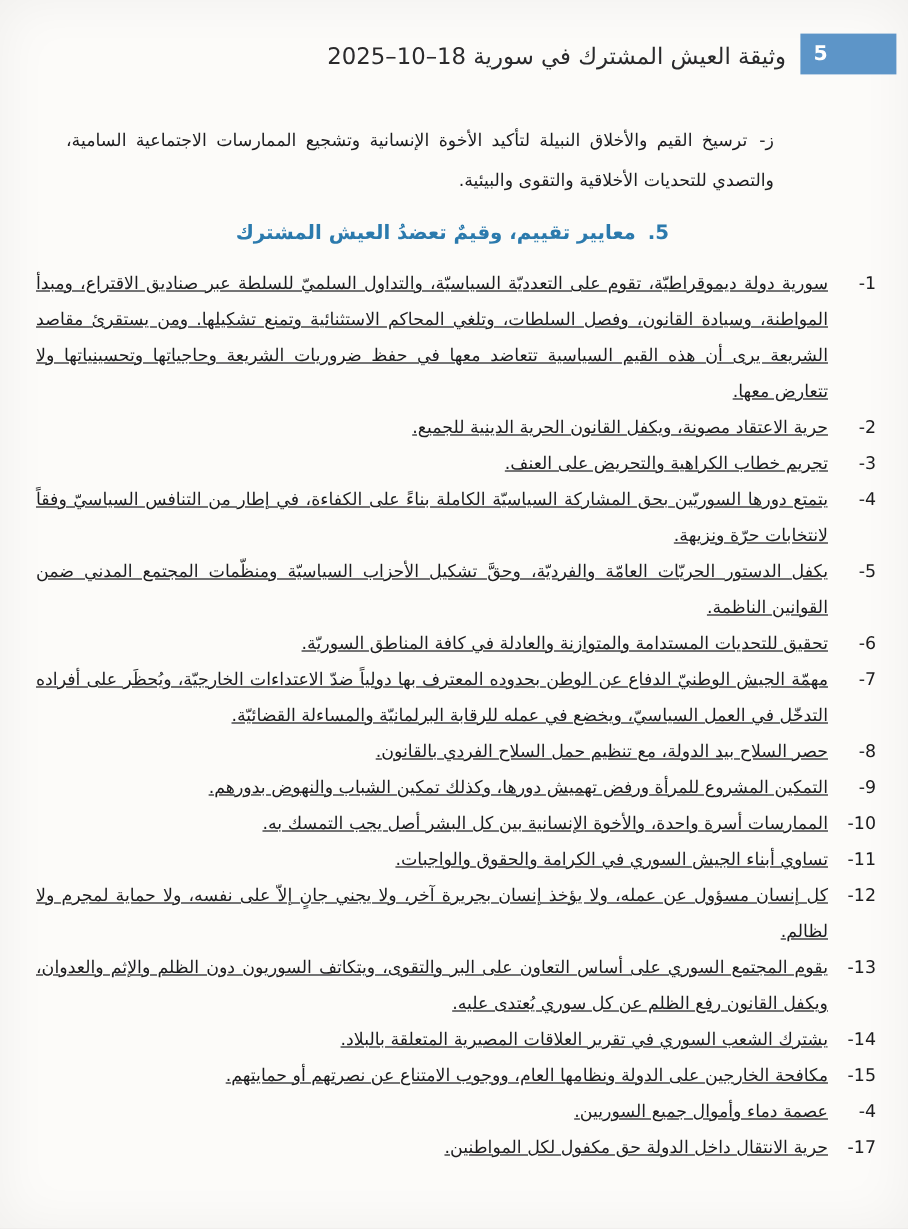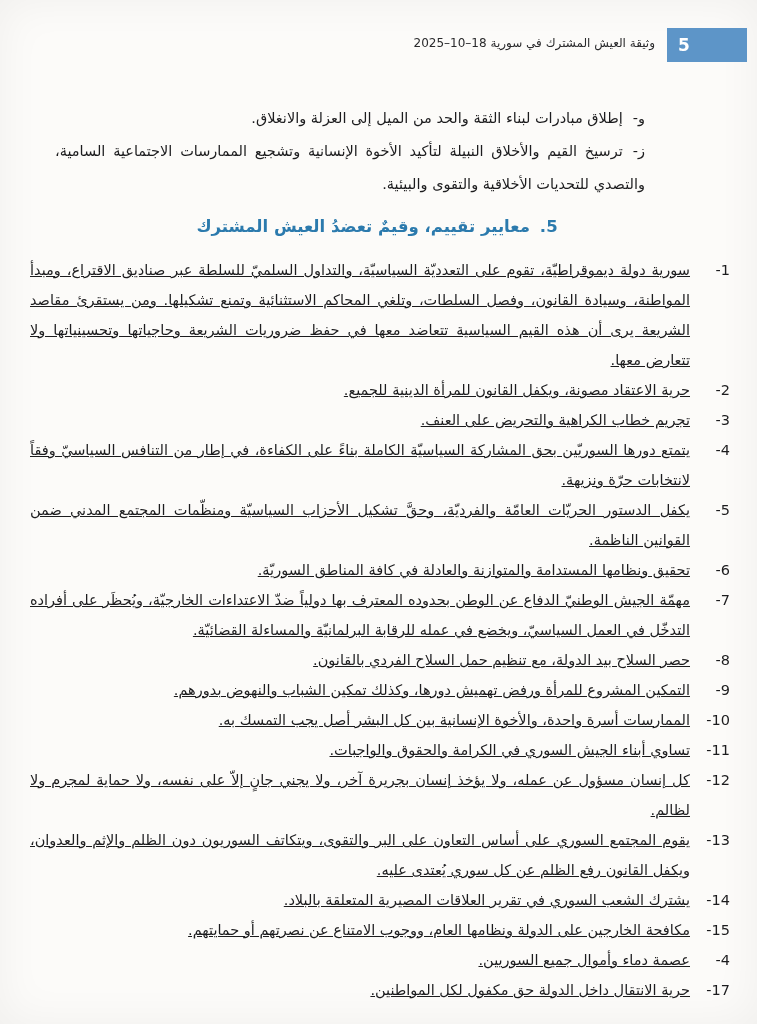--- a/index.html
+++ b/index.html
@@ -18,21 +18,21 @@
   
   .hdr-box {
     position:absolute; top:28px; right:10px;
     width:80px; height:34px;
     display:flex; align-items:center;
     direction:ltr; padding-left:11px; box-sizing:border-box;
   }
   .hdr-box span { color:#ffffff; font-weight:bold; font-size:17px; }
   .hdr-title {
     position:absolute; top:36px; right:102px;
-    font-size:12px; color:#2a2a2c; white-space:nowrap;
+    font-size:19px; color:#2a2a2c; white-space:nowrap;
   }
 
   
   .content { position:absolute; top:102px; right:27px; left:30px; }
 
   .letter-item {
     margin:0 85px 0 25px;
     font-size:14.5px; line-height:33px;
     text-align:justify;
   }
@@ -55,48 +55,47 @@
 
 <div class="page">
 
   <div class="hdr-box" style="background: rgb(93, 149, 200);">
     <span>5</span>
   </div>
   <div class="hdr-title">وثيقة العيش المشترك في سورية 18–10–2025</div>
 
   <div class="content">
 
-    <p class="letter-item"><span class="marker">و-</span><span>إطلاق مبادرات لبناء الثقة والحد من الميل إلى العزلة والانغلاق.</span></p>
     <p class="letter-item"><span class="marker">ز-</span><span>ترسيخ القيم والأخلاق النبيلة لتأكيد الأخوة الإنسانية وتشجيع الممارسات الاجتماعية السامية، والتصدي للتحديات الأخلاقية والتقوى والبيئية.</span></p>
 
     <h2 class="section-heading" style="color: rgb(43, 122, 173);"><span class="sh-num">5.</span><span>معايير تقييم، وقيمٌ تعضدُ العيش المشترك</span></h2>
 
     <div class="num-item">
         <span class="ni-marker">1-</span>
         <p class="ni-text">سورية دولة ديموقراطيّة، تقوم على التعدديّة السياسيّة، والتداول السلميّ للسلطة عبر صناديق الاقتراع، ومبدأ المواطنة، وسيادة القانون، وفصل السلطات، وتلغي المحاكم الاستثنائية وتمنع تشكيلها. ومن يستقرئ مقاصد الشريعة يرى أن هذه القيم السياسية تتعاضد معها في حفظ ضروريات الشريعة وحاجياتها وتحسينياتها ولا تتعارض معها.</p>
       </div>
     <div class="num-item">
         <span class="ni-marker">2-</span>
-        <p class="ni-text">حرية الاعتقاد مصونة، ويكفل القانون للمرأة الدينية للجميع.</p>
+        <p class="ni-text">حرية الاعتقاد مصونة، ويكفل القانون الحرية الدينية للجميع.</p>
       </div>
     <div class="num-item">
         <span class="ni-marker">3-</span>
         <p class="ni-text">تجريم خطاب الكراهية والتحريض على العنف.</p>
       </div>
     <div class="num-item">
         <span class="ni-marker">4-</span>
         <p class="ni-text">يتمتع دورها السوريّين بحق المشاركة السياسيّة الكاملة بناءً على الكفاءة، في إطار من التنافس السياسيّ وفقاً لانتخابات حرّة ونزيهة.</p>
       </div>
     <div class="num-item">
         <span class="ni-marker">5-</span>
         <p class="ni-text">يكفل الدستور الحريّات العامّة والفرديّة، وحقَّ تشكيل الأحزاب السياسيّة ومنظّمات المجتمع المدني ضمن القوانين الناظمة.</p>
       </div>
     <div class="num-item">
         <span class="ni-marker">6-</span>
-        <p class="ni-text">تحقيق ونظامها المستدامة والمتوازنة والعادلة في كافة المناطق السوريّة.</p>
+        <p class="ni-text">تحقيق للتحديات المستدامة والمتوازنة والعادلة في كافة المناطق السوريّة.</p>
       </div>
     <div class="num-item">
         <span class="ni-marker">7-</span>
         <p class="ni-text">مهمّة الجيش الوطنيّ الدفاع عن الوطن بحدوده المعترف بها دولياً ضدّ الاعتداءات الخارجيّة، ويُحظَر على أفراده التدخّل في العمل السياسيّ، ويخضع في عمله للرقابة البرلمانيّة والمساءلة القضائيّة.</p>
       </div>
     <div class="num-item">
         <span class="ni-marker">8-</span>
         <p class="ni-text">حصر السلاح بيد الدولة، مع تنظيم حمل السلاح الفردي بالقانون.</p>
       </div>
     <div class="num-item">

